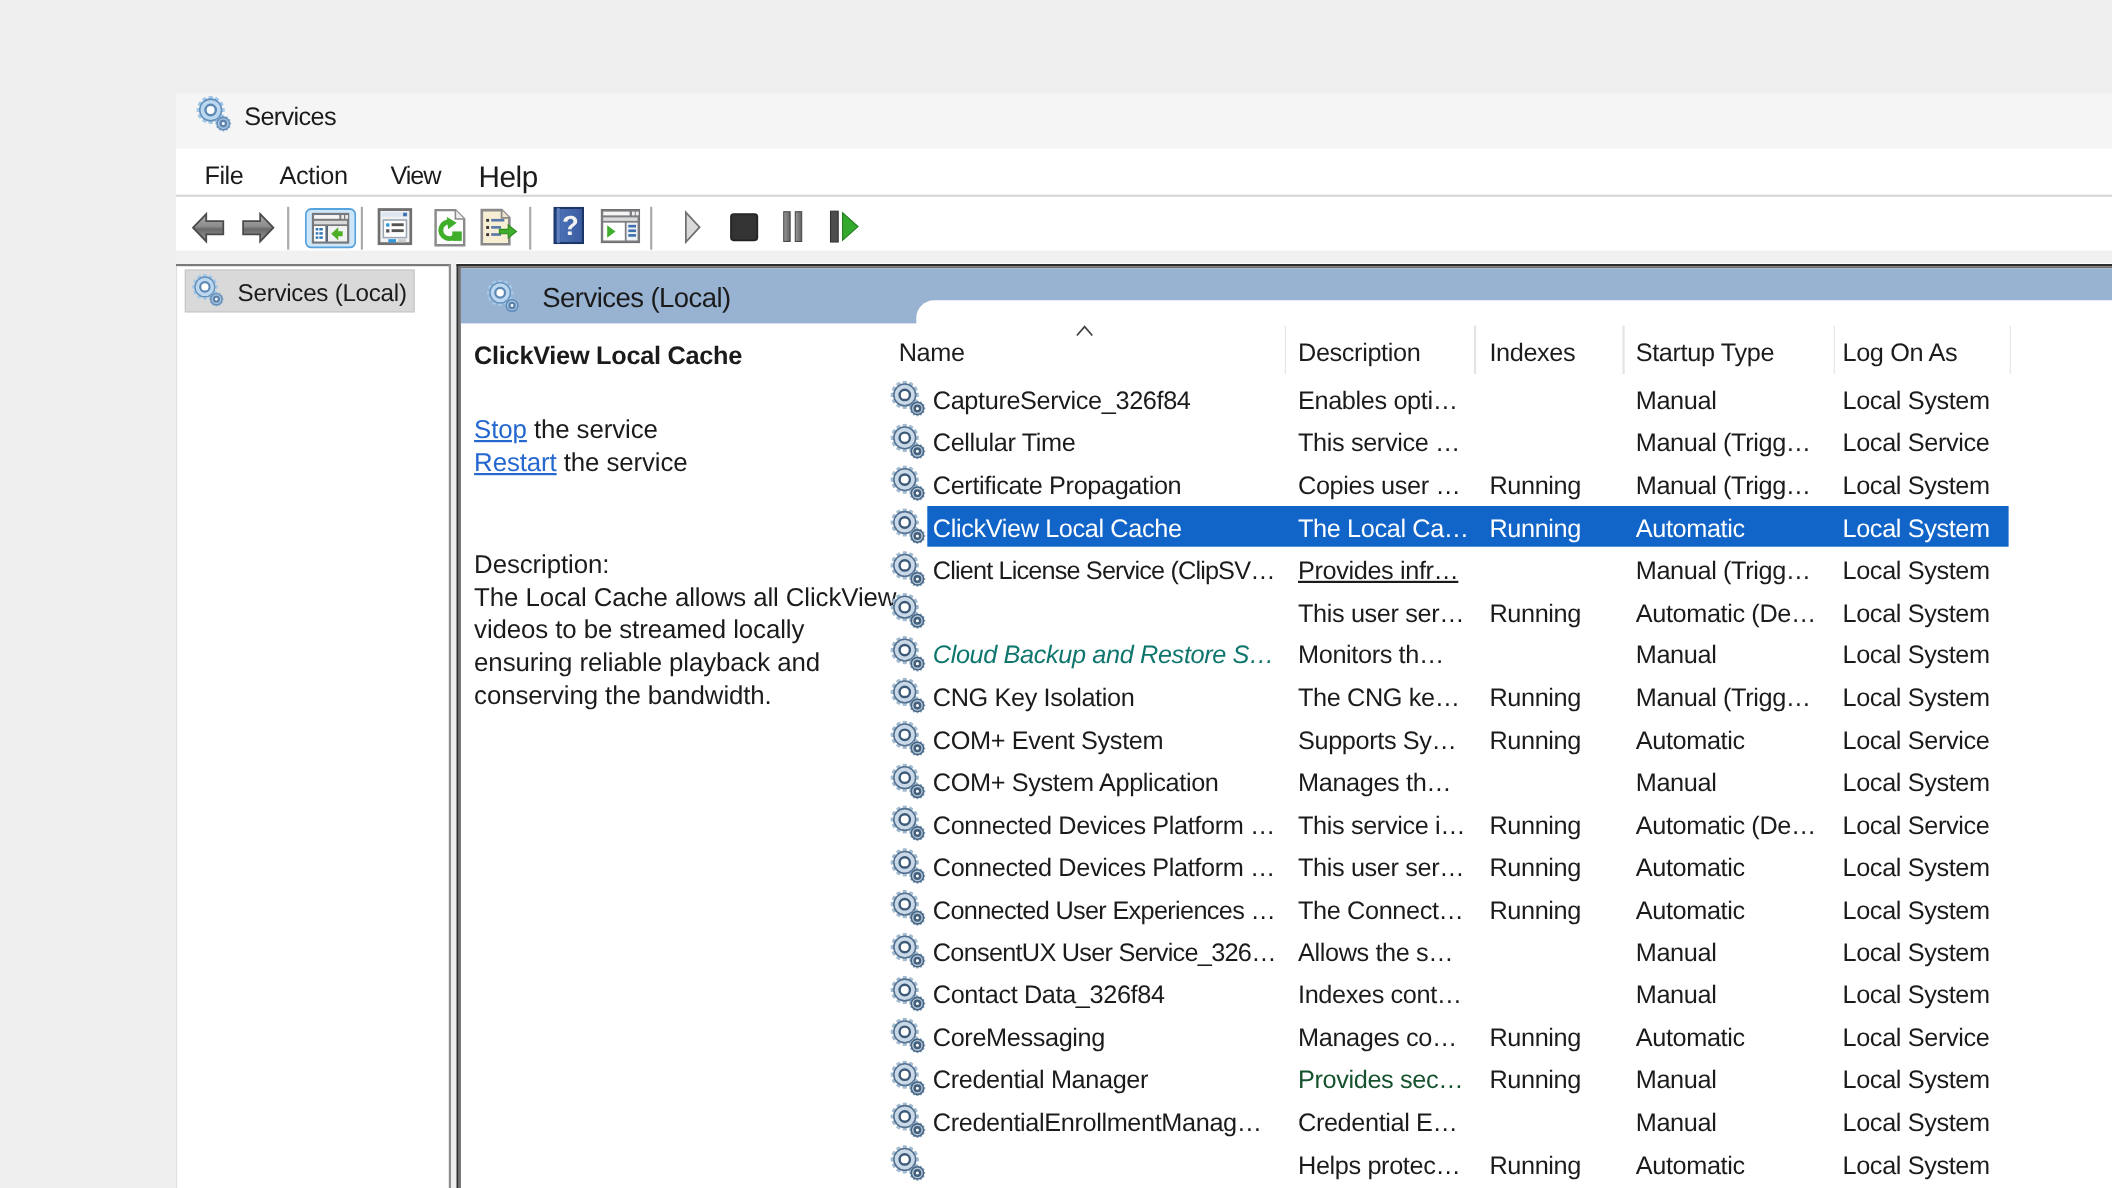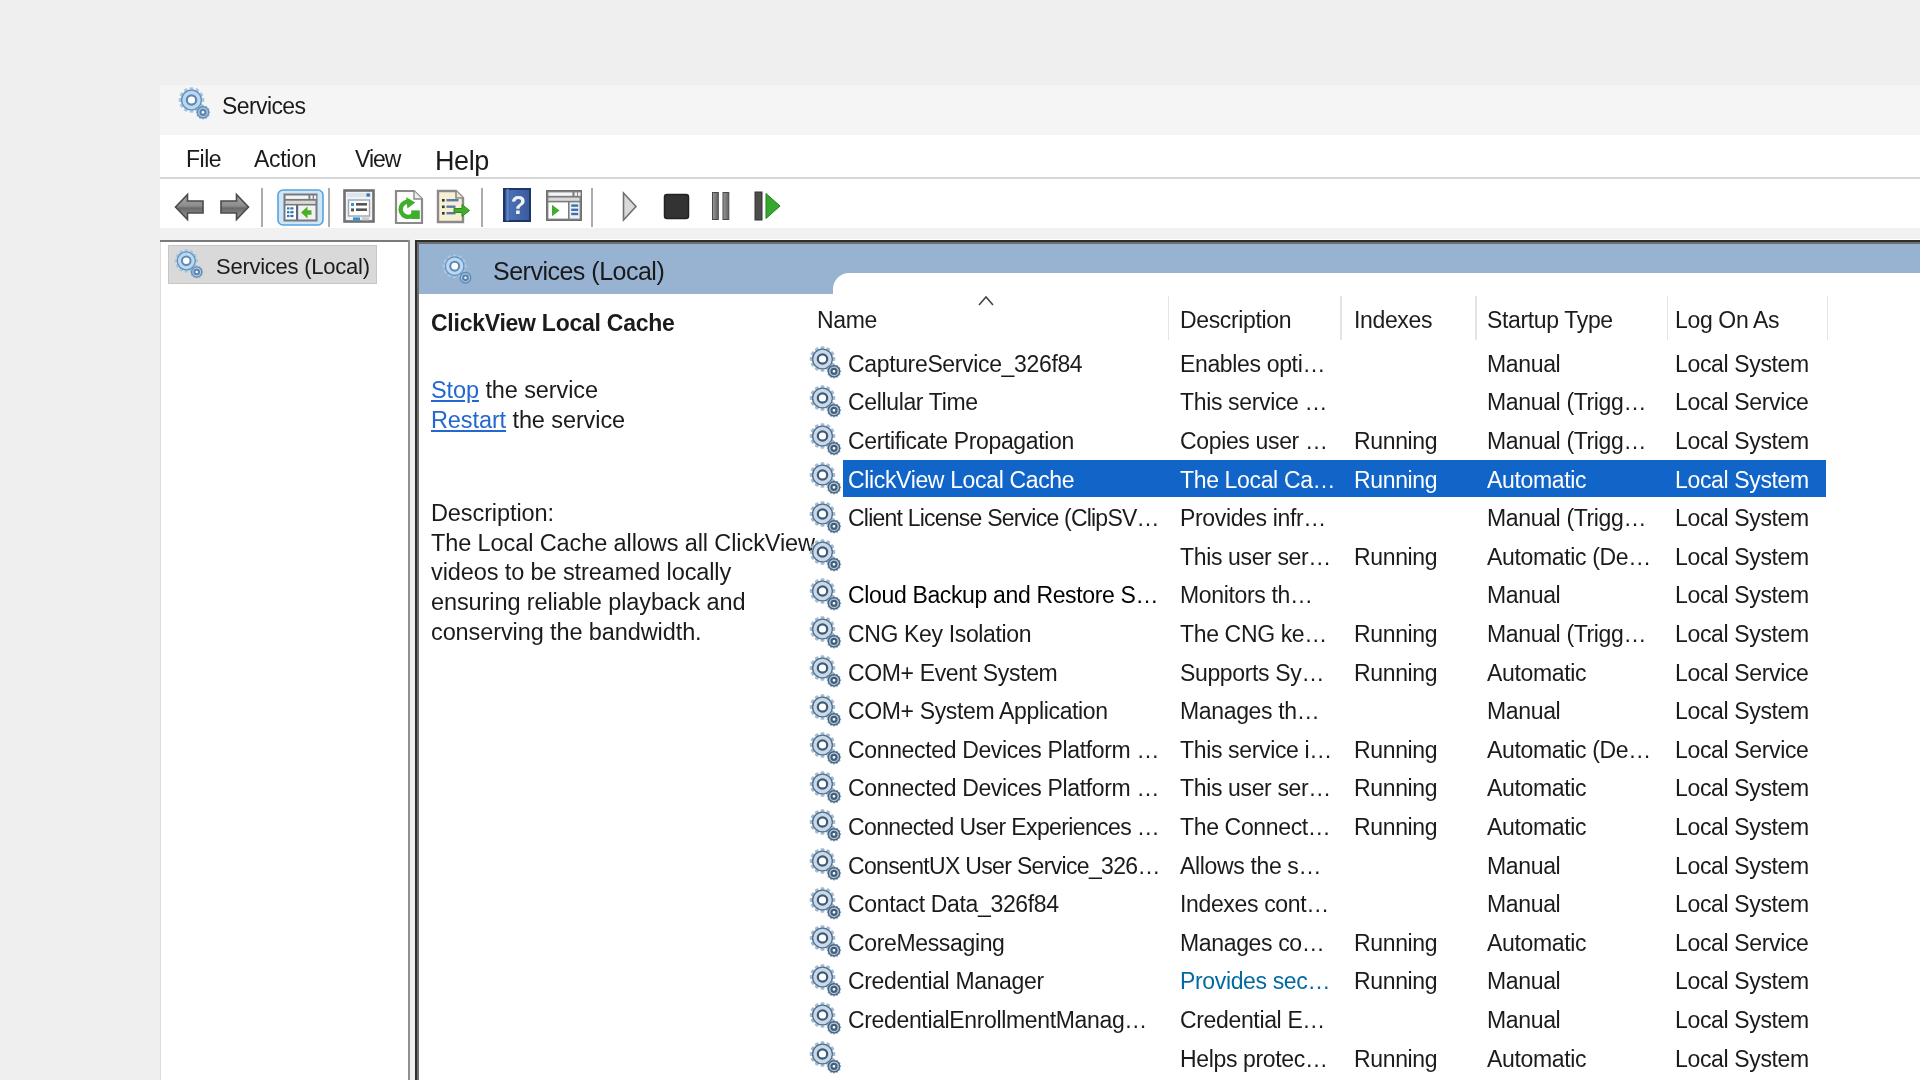--- a/index.html
+++ b/index.html
@@ -295,34 +295,34 @@
 <div class="abs" style="left:57.5px; top:187px; width:983.5px; height:36.5px; background:#1164c8;"></div>
 <div class="abs cell" style="left:63px; top:193.5px; color:#ffffff; max-width:312px;">ClickView Local Cache</div>
 <div class="abs cell" style="left:395px; top:193.5px; color:#ffffff; max-width:158px;">The Local Ca…</div>
 <div class="abs cell" style="left:569px; top:193.5px; color:#ffffff;">Running</div>
 <div class="abs cell" style="left:702px; top:193.5px; color:#ffffff; max-width:172px;">Automatic</div>
 <div class="abs cell" style="left:890px; top:193.5px; color:#ffffff;">Local System</div>
 <div class="abs icon" style="left:24px; top:227.60000000000002px;"><svg width="33" height="33" viewBox="0 0 33 33">
         <use href="#gearrow"></use>
       </svg></div>
 <div class="abs cell" style="left:63px; top:232.10000000000002px; color:#1b1b1b; max-width:312px; letter-spacing:-0.78px;">Client License Service (ClipSV…</div>
-<div class="abs cell" style="left:395px; top:232.10000000000002px; color:#1b1b1b; max-width:152px;">Provides infr…</div>
+<div class="abs cell" style="left:395px; top:232.10000000000002px; color:#1b1b1b; max-width:152px;text-decoration:underline;">Provides infr…</div>
 <div class="abs cell" style="left:702px; top:232.10000000000002px; color:#1b1b1b; max-width:172px;">Manual (Trigg…</div>
 <div class="abs cell" style="left:890px; top:232.10000000000002px; color:#1b1b1b;">Local System</div>
 <div class="abs icon" style="left:24px; top:266.20000000000005px;"><svg width="33" height="33" viewBox="0 0 33 33">
         <use href="#gearrow"></use>
       </svg></div>
 <div class="abs cell" style="left:395px; top:270.70000000000005px; color:#1b1b1b; max-width:152px;">This user ser…</div>
 <div class="abs cell" style="left:569px; top:270.70000000000005px; color:#1b1b1b;">Running</div>
 <div class="abs cell" style="left:702px; top:270.70000000000005px; color:#1b1b1b; max-width:172px;">Automatic (De…</div>
 <div class="abs cell" style="left:890px; top:270.70000000000005px; color:#1b1b1b;">Local System</div>
 <div class="abs icon" style="left:24px; top:304.79999999999995px;"><svg width="33" height="33" viewBox="0 0 33 33">
         <use href="#gearrow"></use>
       </svg></div>
-<div class="abs cell" style="left:63px; top:309.29999999999995px; color:#000000; max-width:312px;">Cloud Backup and Restore S…</div>
+<div class="abs cell" style="left:63px; top:309.29999999999995px; color:#0f766e; max-width:312px;font-style:italic;">Cloud Backup and Restore S…</div>
 <div class="abs cell" style="left:395px; top:309.29999999999995px; color:#1b1b1b; max-width:152px;">Monitors th…</div>
 <div class="abs cell" style="left:702px; top:309.29999999999995px; color:#1b1b1b; max-width:172px;">Manual</div>
 <div class="abs cell" style="left:890px; top:309.29999999999995px; color:#1b1b1b;">Local System</div>
 <div class="abs icon" style="left:24px; top:343.4px;"><svg width="33" height="33" viewBox="0 0 33 33">
         <use href="#gearrow"></use>
       </svg></div>
 <div class="abs cell" style="left:63px; top:347.9px; color:#1b1b1b; max-width:312px;">CNG Key Isolation</div>
 <div class="abs cell" style="left:395px; top:347.9px; color:#1b1b1b; max-width:152px;">The CNG ke…</div>
 <div class="abs cell" style="left:569px; top:347.9px; color:#1b1b1b;">Running</div>
 <div class="abs cell" style="left:702px; top:347.9px; color:#1b1b1b; max-width:172px;">Manual (Trigg…</div>
@@ -385,21 +385,21 @@
       </svg></div>
 <div class="abs cell" style="left:63px; top:656.7px; color:#1b1b1b; max-width:312px;">CoreMessaging</div>
 <div class="abs cell" style="left:395px; top:656.7px; color:#1b1b1b; max-width:152px;">Manages co…</div>
 <div class="abs cell" style="left:569px; top:656.7px; color:#1b1b1b;">Running</div>
 <div class="abs cell" style="left:702px; top:656.7px; color:#1b1b1b; max-width:172px;">Automatic</div>
 <div class="abs cell" style="left:890px; top:656.7px; color:#1b1b1b;">Local Service</div>
 <div class="abs icon" style="left:24px; top:690.8px;"><svg width="33" height="33" viewBox="0 0 33 33">
         <use href="#gearrow"></use>
       </svg></div>
 <div class="abs cell" style="left:63px; top:695.3px; color:#1b1b1b; max-width:312px;">Credential Manager</div>
-<div class="abs cell" style="left:395px; top:695.3px; color:#0369a1; max-width:152px;">Provides sec…</div>
+<div class="abs cell" style="left:395px; top:695.3px; color:#14532d; max-width:152px;">Provides sec…</div>
 <div class="abs cell" style="left:569px; top:695.3px; color:#1b1b1b;">Running</div>
 <div class="abs cell" style="left:702px; top:695.3px; color:#1b1b1b; max-width:172px;">Manual</div>
 <div class="abs cell" style="left:890px; top:695.3px; color:#1b1b1b;">Local System</div>
 <div class="abs icon" style="left:24px; top:729.4000000000001px;"><svg width="33" height="33" viewBox="0 0 33 33">
         <use href="#gearrow"></use>
       </svg></div>
 <div class="abs cell" style="left:63px; top:733.9000000000001px; color:#1b1b1b; max-width:312px;">CredentialEnrollmentManag…</div>
 <div class="abs cell" style="left:395px; top:733.9000000000001px; color:#1b1b1b; max-width:152px;">Credential E…</div>
 <div class="abs cell" style="left:702px; top:733.9000000000001px; color:#1b1b1b; max-width:172px;">Manual</div>
 <div class="abs cell" style="left:890px; top:733.9000000000001px; color:#1b1b1b;">Local System</div>

